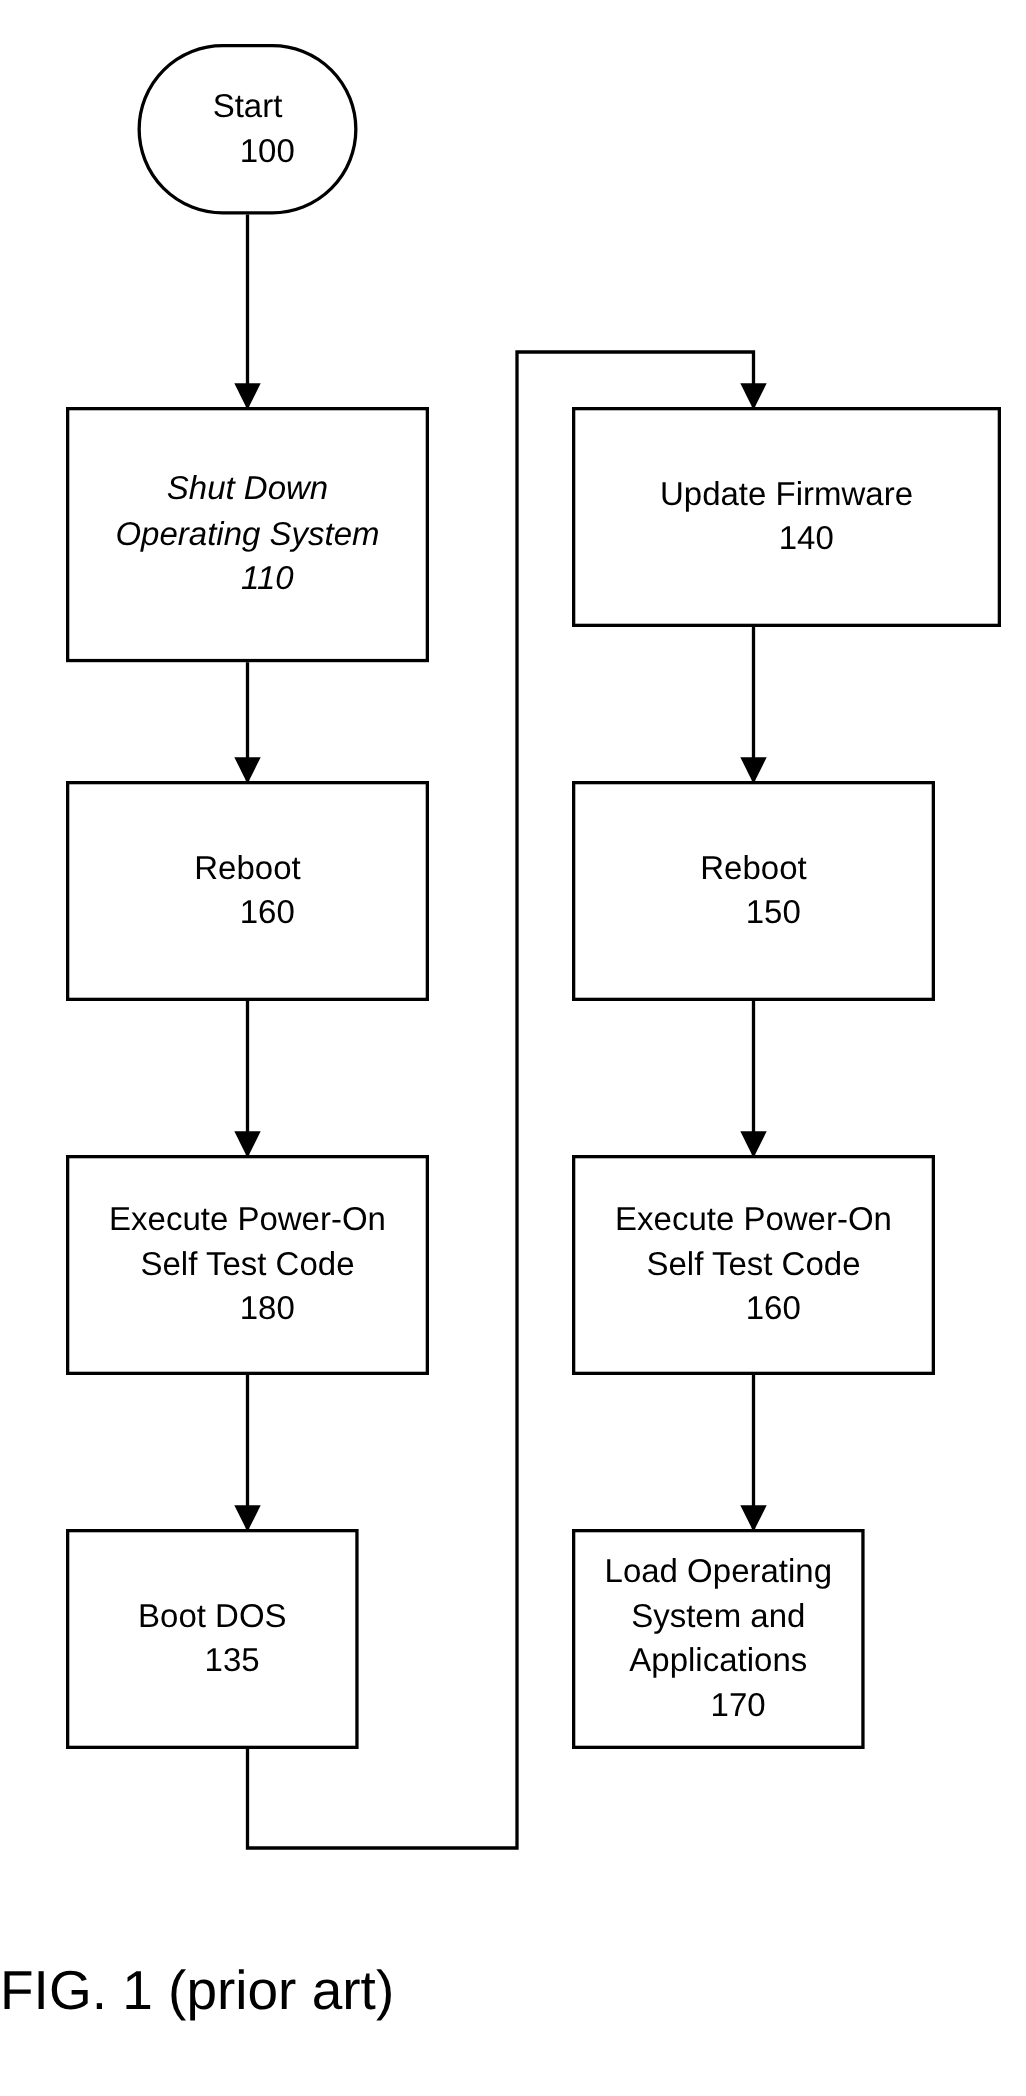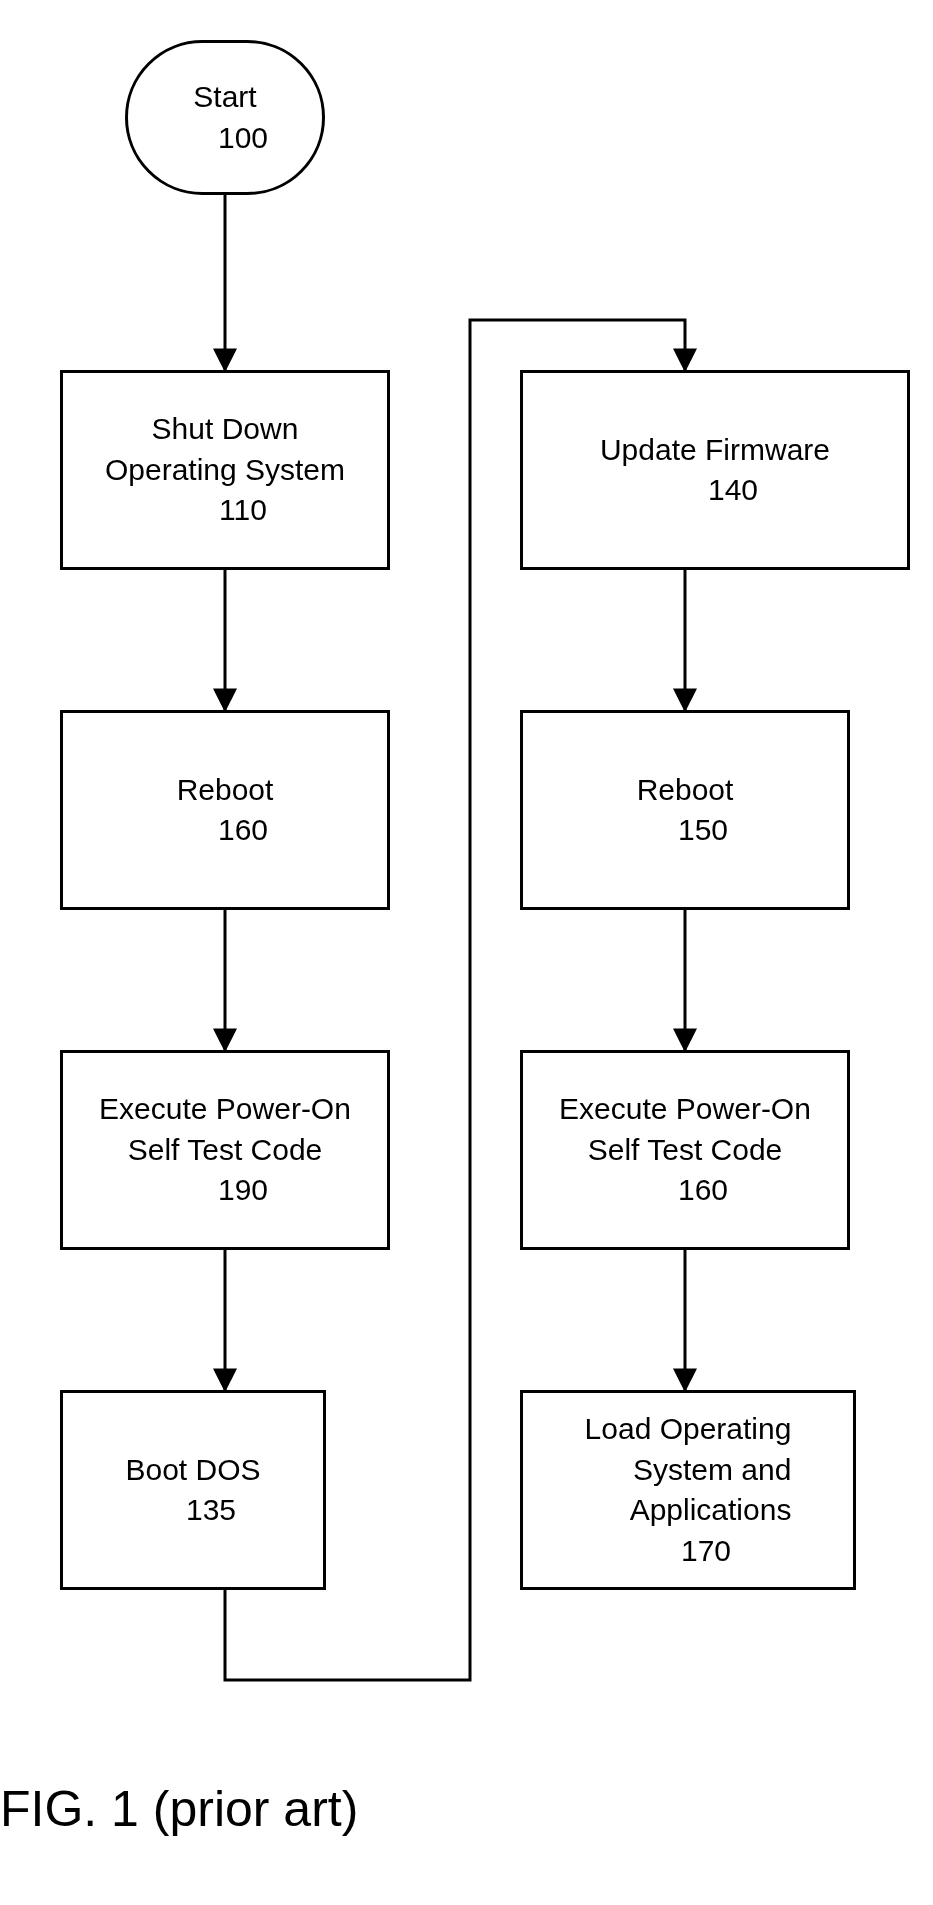--- a/index.html
+++ b/index.html
@@ -68,33 +68,33 @@
     <line x1="685" y1="910" x2="685" y2="1050"></line>
     <line x1="685" y1="1250" x2="685" y2="1390"></line>
   </g>
 </svg>
 
 <div class="box terminal" style="left:125px; top:40px; width:200px; height:155px;">
   <span>Start</span>
   <span class="num">100</span>
 </div>
 
-<div class="box" style="left:60px; top:370px; width:330px; height:200px;">
+<div class="box" style="left:60px; top:370px; width:330px; height:232px;font-style:italic;">
   <span>Shut Down<br>Operating System</span>
   <span class="num">110</span>
 </div>
 
 <div class="box" style="left:60px; top:710px; width:330px; height:200px;">
   <span>Reboot</span>
   <span class="num">160</span>
 </div>
 
 <div class="box" style="left:60px; top:1050px; width:330px; height:200px;">
   <span>Execute Power-On<br>Self Test Code</span>
-  <span class="num">190</span>
+  <span class="num">180</span>
 </div>
 
 <div class="box" style="left:60px; top:1390px; width:266px; height:200px;">
   <span>Boot DOS</span>
   <span class="num">135</span>
 </div>
 
 <div class="box" style="left:520px; top:370px; width:390px; height:200px;">
   <span>Update Firmware</span>
   <span class="num">140</span>
@@ -103,18 +103,18 @@
 <div class="box" style="left:520px; top:710px; width:330px; height:200px;">
   <span>Reboot</span>
   <span class="num">150</span>
 </div>
 
 <div class="box" style="left:520px; top:1050px; width:330px; height:200px;">
   <span>Execute Power-On<br>Self Test Code</span>
   <span class="num">160</span>
 </div>
 
-<div class="box" style="left:520px; top:1390px; width:336px; height:200px;text-align:right;">
+<div class="box" style="left:520px; top:1390px; width:266px; height:200px;">
   <span>Load Operating<br>System and<br>Applications</span>
   <span class="num">170</span>
 </div>
 
 <div class="figcaption" style="top:1780px;">FIG. 1 (prior art)</div>
 
 </body></html>

